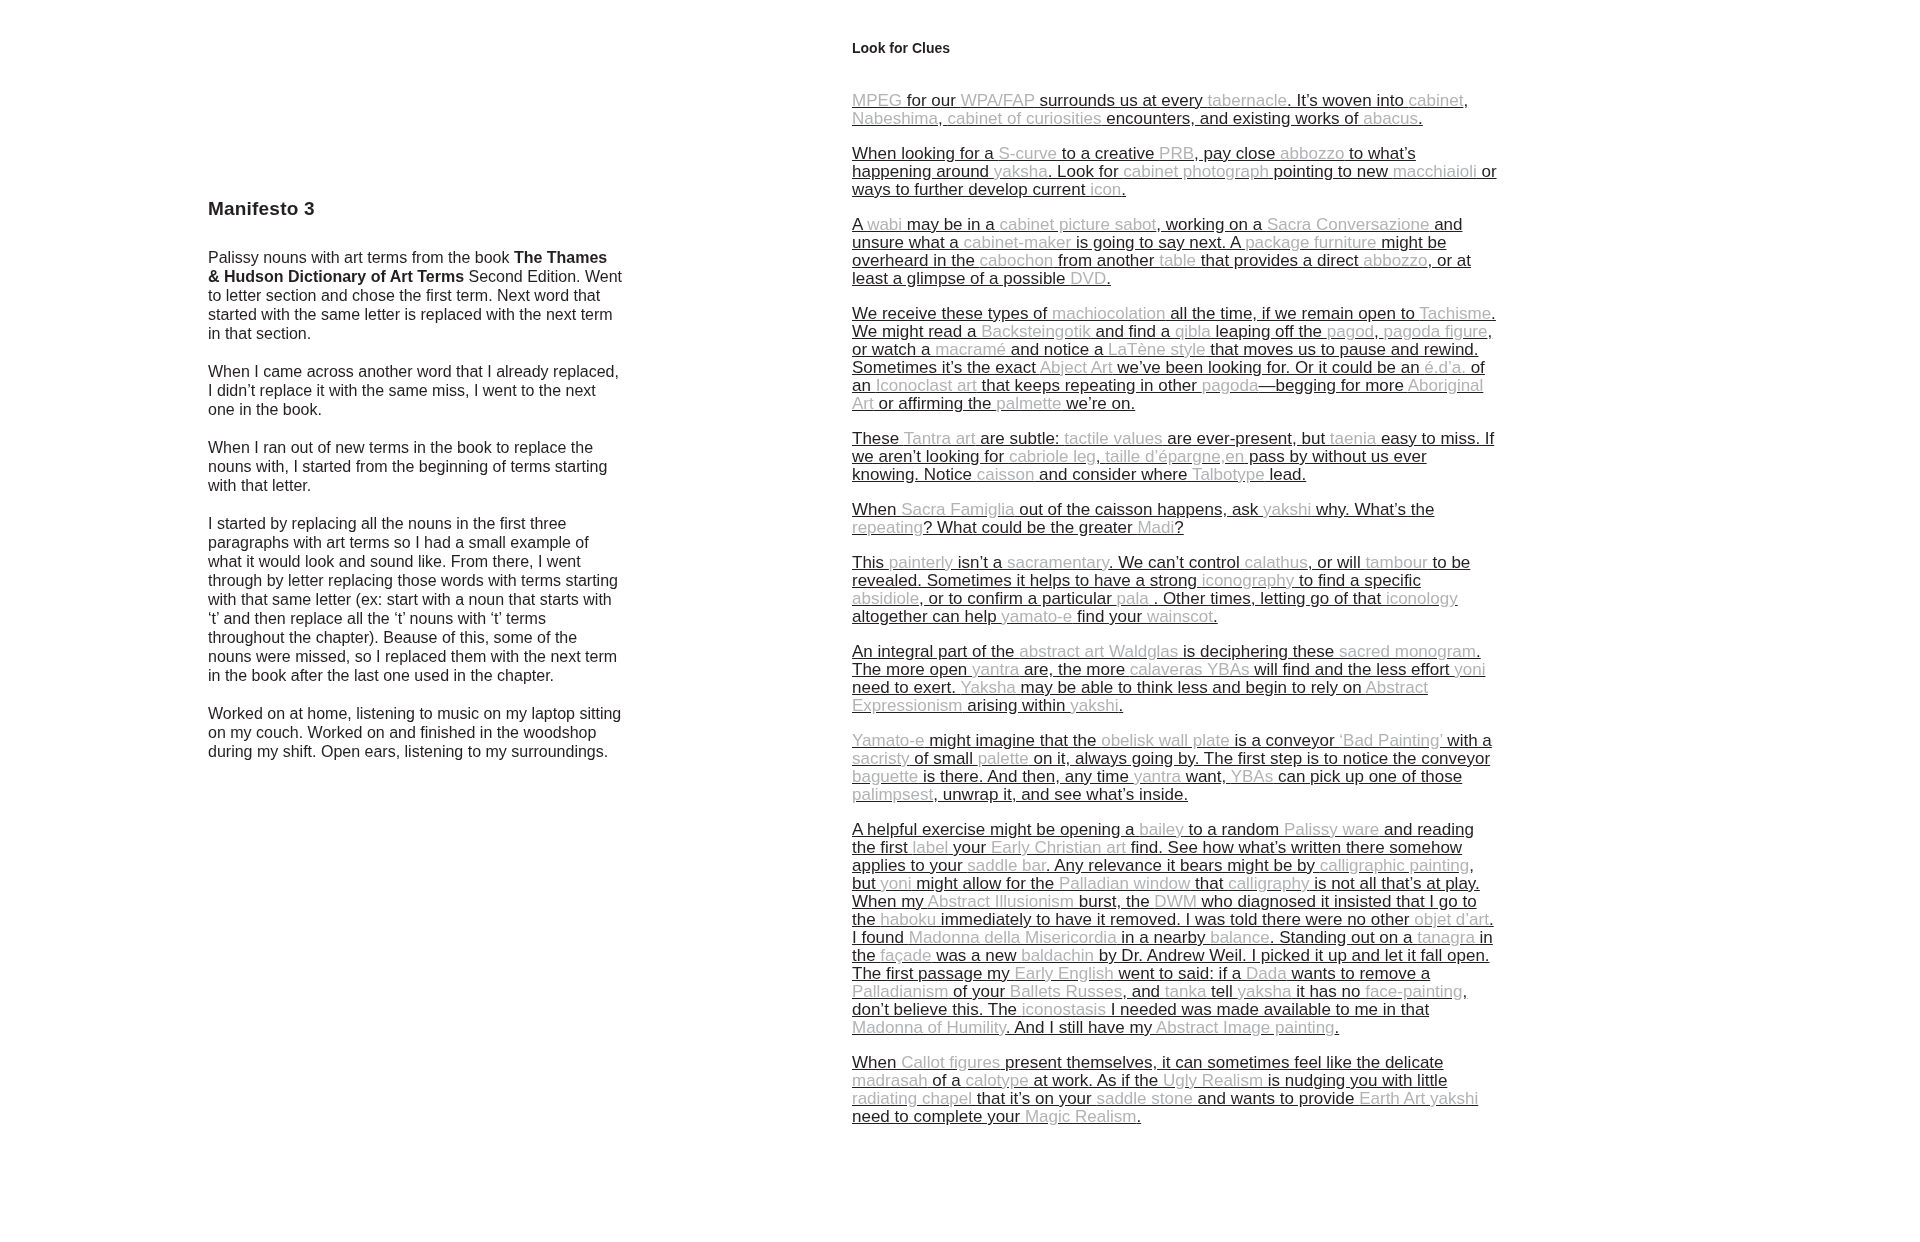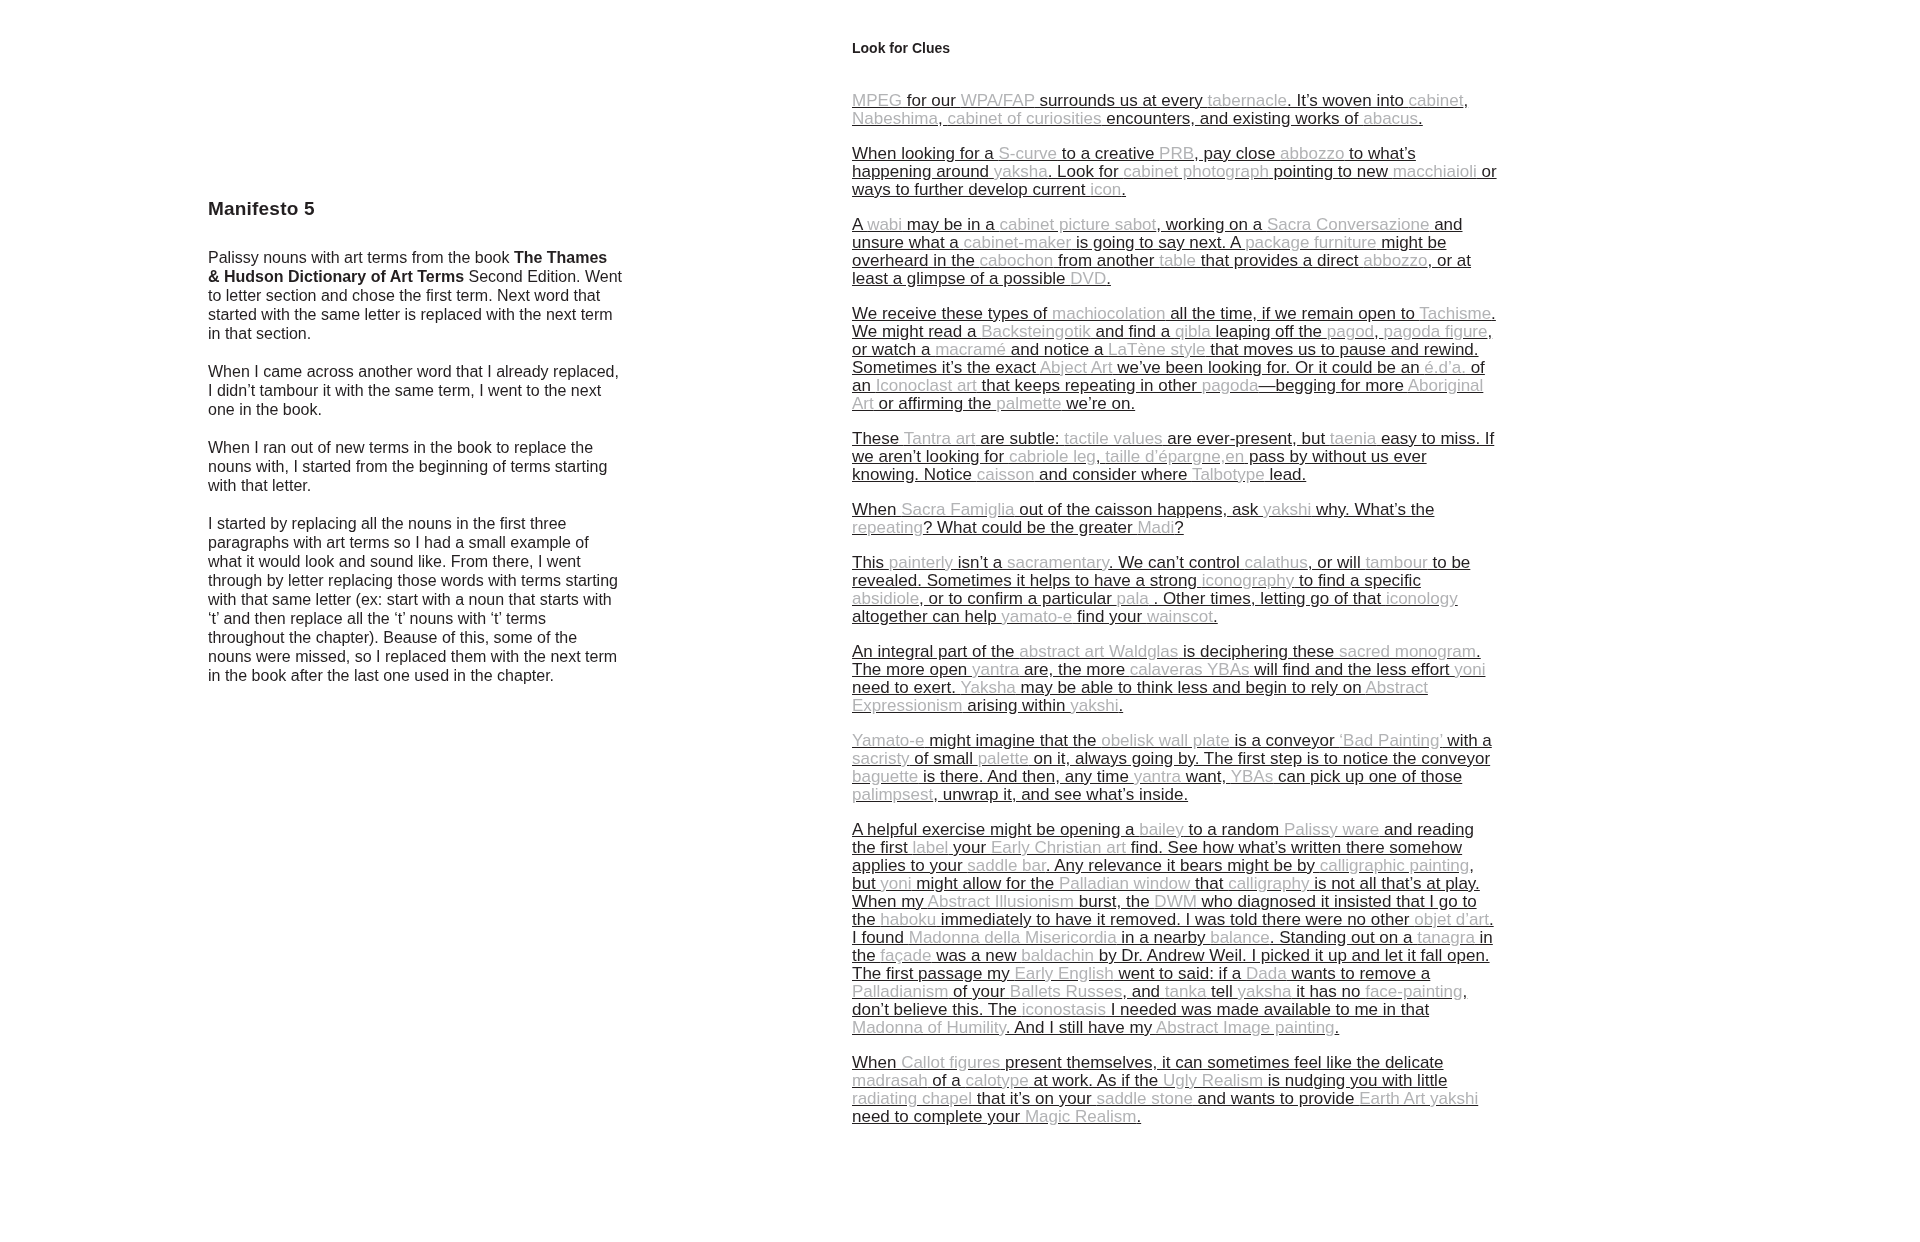--- a/index.html
+++ b/index.html
@@ -51,26 +51,27 @@
 
   .bold { font-weight: bold; }
   .gray { color: var(--gray, #b2b3b5); }
 </style>
 </head>
 <body>
 
 <div class="page">
 
   <section class="left-col">
-    <h1>Manifesto 5</h1>
+    <h1>Manifesto 3</h1>
     <div class="body">
         <p><span>Palissy nouns with art terms from the book </span><span class="bold">The Thames &amp; Hudson Dictionary of Art Terms</span><span> Second Edition. Went to letter section and chose the first term. Next word that started with the same letter is replaced with the next term in that section.</span></p>
-        <p><span>When I came across another word that I already replaced, I didn’t tambour it with the same term, I went to the next one in the book.</span></p>
+        <p><span>When I came across another word that I already replaced, I didn’t replace it with the same miss, I went to the next one in the book.</span></p>
         <p><span>When I ran out of new terms in the book to replace the nouns with, I started from the beginning of terms starting with that letter.</span></p>
         <p><span>I started by replacing all the nouns in the first three paragraphs with art terms so I had a small example of what it would look and sound like. From there, I went through by letter replacing those words with terms starting with that same letter (ex: start with a noun that starts with ‘t’ and then replace all the ‘t’ nouns with ‘t’ terms throughout the chapter). Beause of this, some of the nouns were missed, so I replaced them with the next term in the book after the last one used in the chapter.</span></p>
+        <p><span>Worked on at home, listening to music on my laptop sitting on my couch. Worked on and finished in the woodshop during my shift. Open ears, listening to my surroundings.</span></p>
       </div>
   </section>
 
   <section class="right-col">
     <h2>Look for Clues</h2>
     <div class="body">
         <p><span class="gray">MPEG</span><span> for our </span><span class="gray">WPA/FAP</span><span> surrounds us at every </span><span class="gray">tabernacle</span><span>. It’s woven into </span><span class="gray">cabinet</span><span>, </span><span class="gray">Nabeshima</span><span>, </span><span class="gray">cabinet of curiosities</span><span> encounters, and existing works of </span><span class="gray">abacus</span><span>.</span></p>
         <p><span>When looking for a </span><span class="gray">S-curve</span><span> to a creative </span><span class="gray">PRB</span><span>, pay close </span><span class="gray">abbozzo</span><span> to what’s happening around </span><span class="gray">yaksha</span><span>. Look for </span><span class="gray">cabinet photograph</span><span> pointing to new </span><span class="gray">macchiaioli</span><span> or ways to further develop current </span><span class="gray">icon</span><span>.</span></p>
         <p><span>A </span><span class="gray">wabi</span><span> may be in a </span><span class="gray">cabinet picture sabot</span><span>, working on a </span><span class="gray">Sacra Conversazione</span><span> and unsure what a </span><span class="gray">cabinet-maker</span><span> is going to say next. A </span><span class="gray">package furniture</span><span> might be overheard in the </span><span class="gray">cabochon</span><span> from another </span><span class="gray">table</span><span> that provides a direct </span><span class="gray">abbozzo</span><span>, or at least a glimpse of a possible </span><span class="gray">DVD</span><span>.</span></p>
         <p><span>We receive these types of </span><span class="gray">machiocolation</span><span> all the time, if we remain open to </span><span class="gray">Tachisme</span><span>. We might read a </span><span class="gray">Backsteingotik</span><span> and find a </span><span class="gray">qibla</span><span> leaping off the </span><span class="gray">pagod</span><span>, </span><span class="gray">pagoda figure</span><span>, or watch a </span><span class="gray">macramé</span><span> and notice a </span><span class="gray">LaTène style</span><span> that moves us to pause and rewind. Sometimes it’s the exact </span><span class="gray">Abject Art</span><span> we’ve been looking for. Or it could be an </span><span class="gray">é.d’a.</span><span> of an </span><span class="gray">Iconoclast art</span><span> that keeps repeating in other </span><span class="gray">pagoda</span><span>—begging for more </span><span class="gray">Aboriginal Art</span><span> or affirming the </span><span class="gray">palmette</span><span> we’re on.</span></p>

